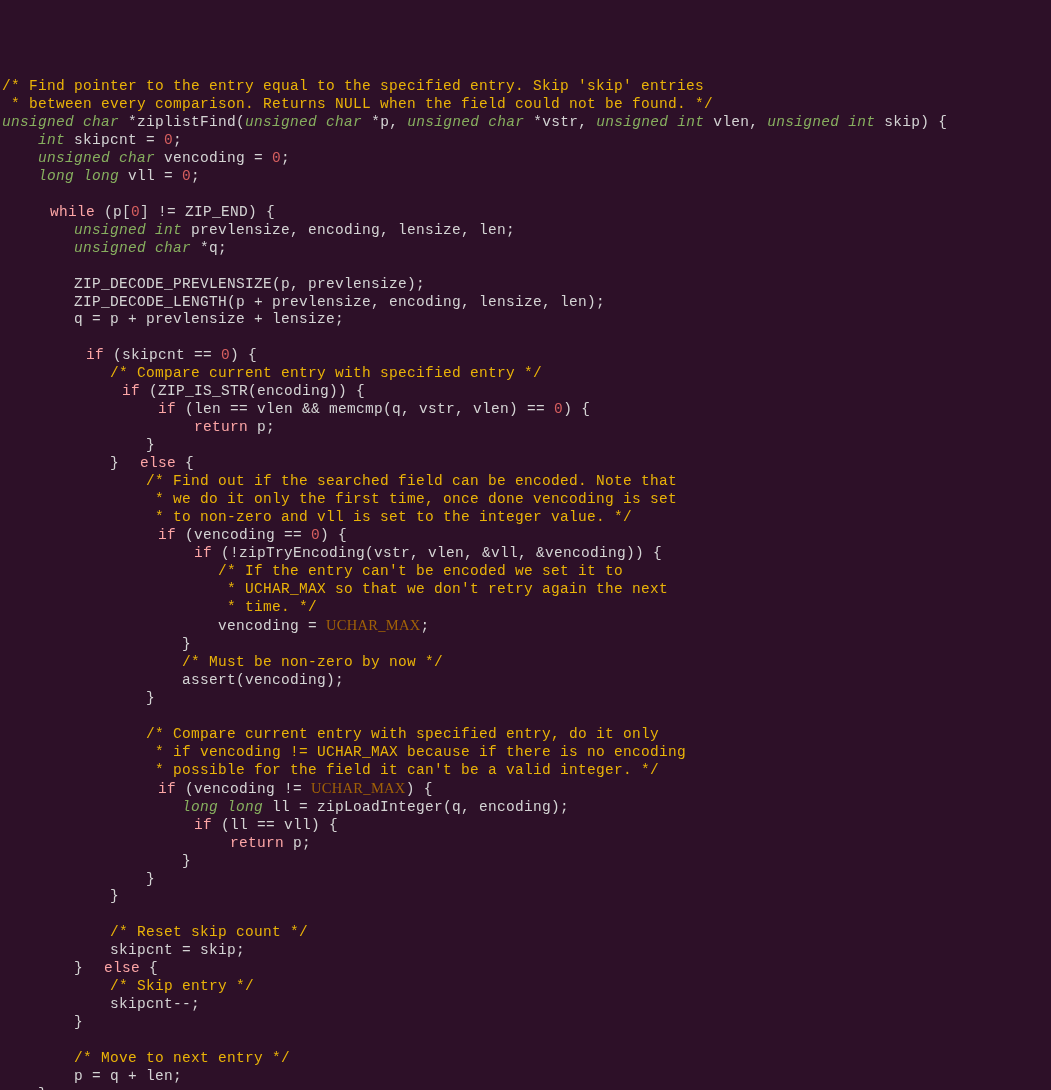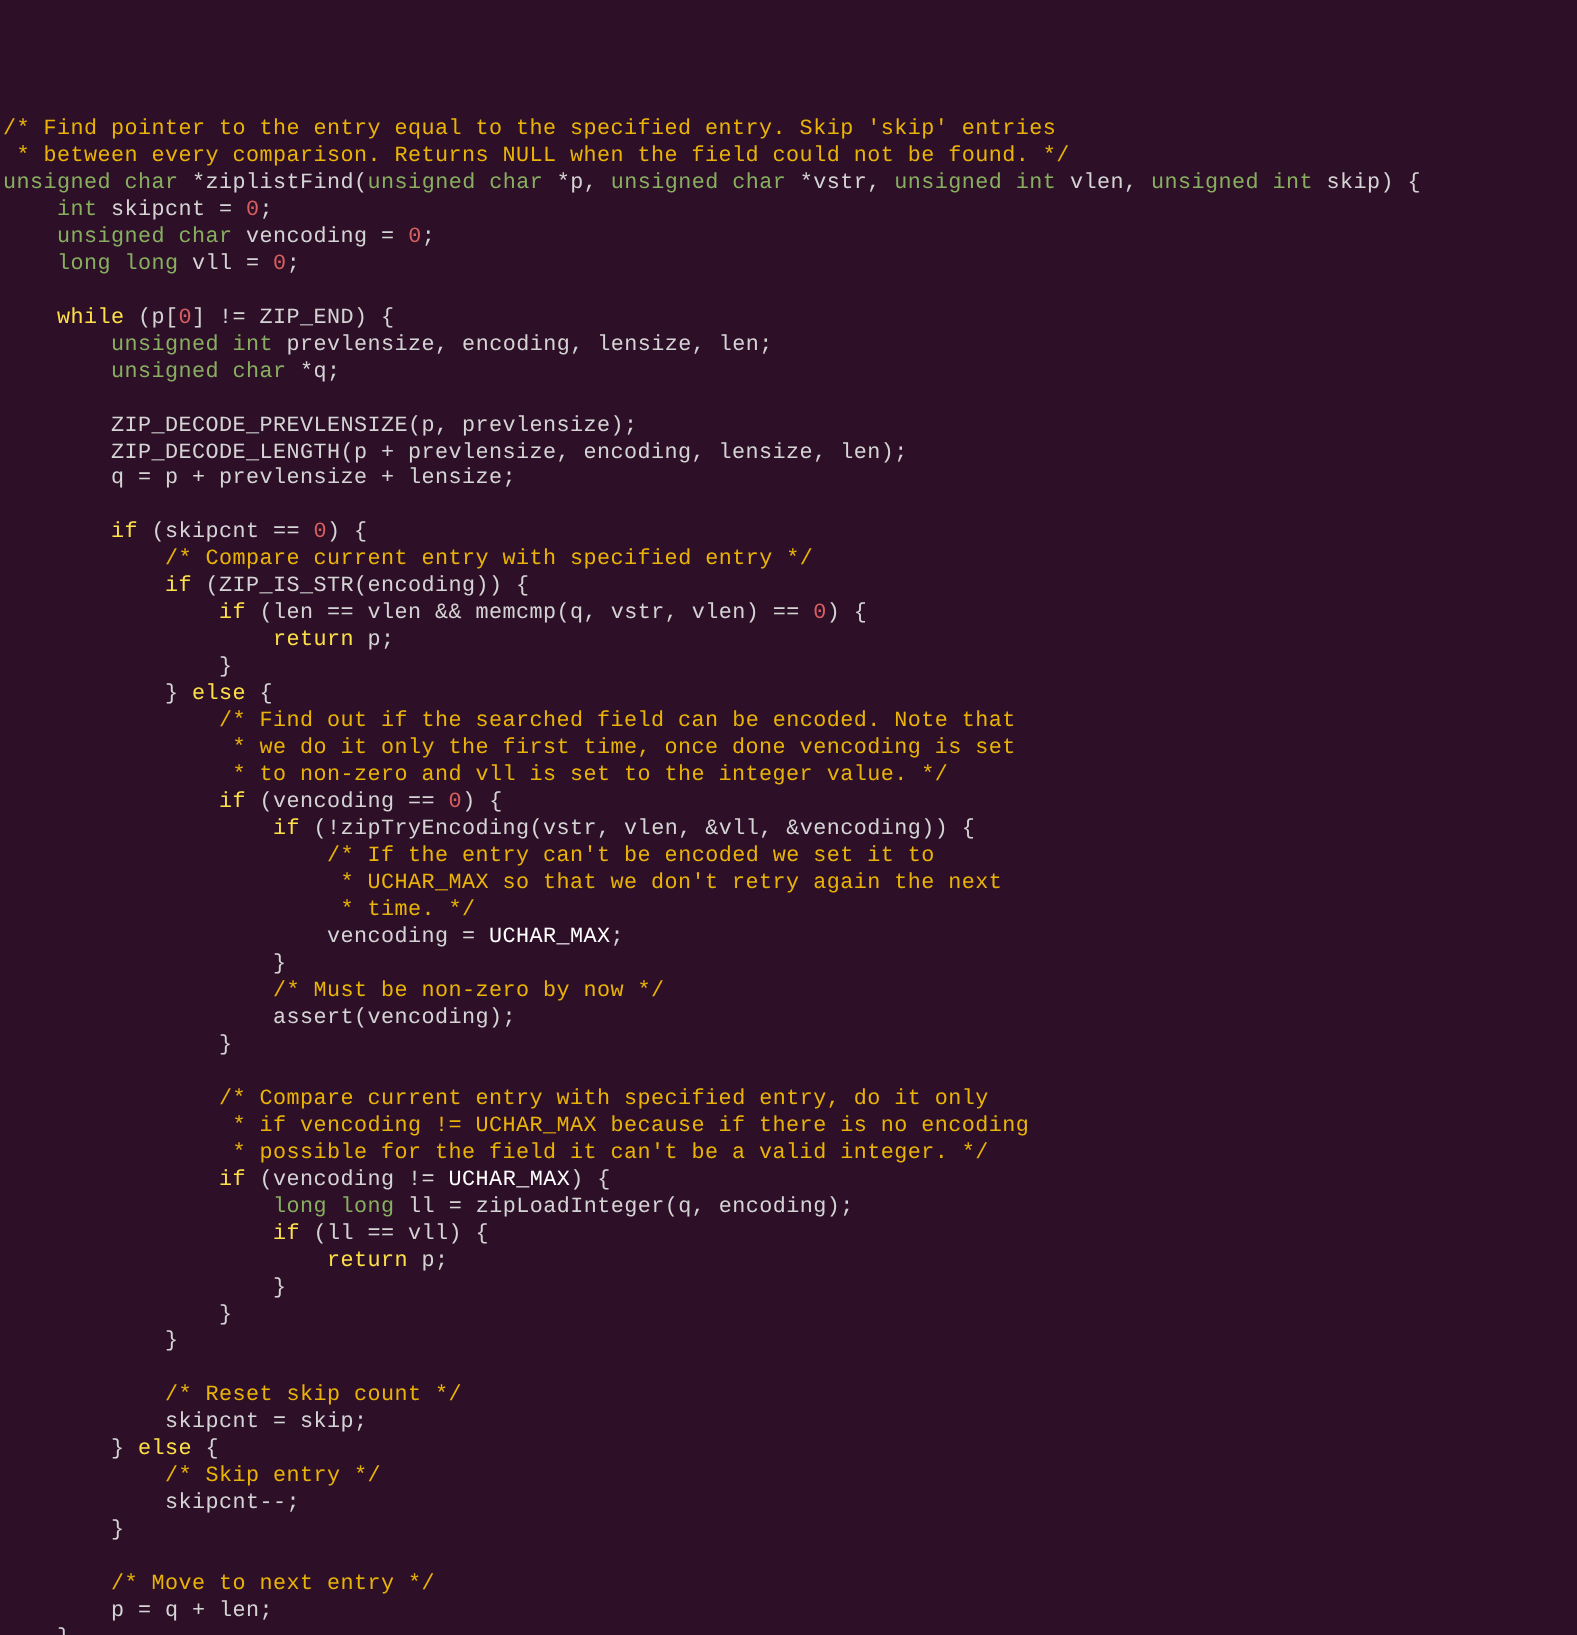--- a/index.html
+++ b/index.html
@@ -12,24 +12,24 @@
       color: #d4d4d4;
       font-family: 'Consolas', 'Monaco', 'Courier New', monospace;
       font-size: 14.5px;
       line-height: 1.24;
       padding: 6px 2px;
       white-space: pre;
       width: 1051px;
       letter-spacing: 0.3px;
     }
     .comment { color: #eab308; }
-    .keyword { color: #fde047; }
-    .type { color: #87af5f; }
+    .keyword { color: #fca5a5; margin-left: 12px; }
+    .type { color: #87af5f; font-style: italic; }
     .number { color: #d75f5f; }
-    .constant { color: #ffffff; }
+    .constant { color: #a16207; font-family: Liberation Serif, serif; }
     .normal { color: #d4d4d4; }
   </style>
 </head>
 <body>
 
 
 
 <div id="code-container"><div><span class="comment">/* Find pointer to the entry equal to the specified entry. Skip 'skip' entries</span></div><div><span class="comment"> * between every comparison. Returns NULL when the field could not be found. */</span></div><div><span class="type">unsigned</span><span class="normal"> </span><span class="type">char</span><span class="normal"> *ziplistFind(</span><span class="type">unsigned</span><span class="normal"> </span><span class="type">char</span><span class="normal"> *p, </span><span class="type">unsigned</span><span class="normal"> </span><span class="type">char</span><span class="normal"> *vstr, </span><span class="type">unsigned</span><span class="normal"> </span><span class="type">int</span><span class="normal"> vlen, </span><span class="type">unsigned</span><span class="normal"> </span><span class="type">int</span><span class="normal"> skip) {</span></div><div><span class="normal">    </span><span class="type">int</span><span class="normal"> skipcnt = </span><span class="number">0</span><span class="normal">;</span></div><div><span class="normal">    </span><span class="type">unsigned</span><span class="normal"> </span><span class="type">char</span><span class="normal"> vencoding = </span><span class="number">0</span><span class="normal">;</span></div><div><span class="normal">    </span><span class="type">long</span><span class="normal"> </span><span class="type">long</span><span class="normal"> vll = </span><span class="number">0</span><span class="normal">;</span></div><div>&nbsp;</div><div><span class="normal">    </span><span class="keyword">while</span><span class="normal"> (p[</span><span class="number">0</span><span class="normal">] != ZIP_END) {</span></div><div><span class="normal">        </span><span class="type">unsigned</span><span class="normal"> </span><span class="type">int</span><span class="normal"> prevlensize, encoding, lensize, len;</span></div><div><span class="normal">        </span><span class="type">unsigned</span><span class="normal"> </span><span class="type">char</span><span class="normal"> *q;</span></div><div>&nbsp;</div><div><span class="normal">        ZIP_DECODE_PREVLENSIZE(p, prevlensize);</span></div><div><span class="normal">        ZIP_DECODE_LENGTH(p + prevlensize, encoding, lensize, len);</span></div><div><span class="normal">        q = p + prevlensize + lensize;</span></div><div>&nbsp;</div><div><span class="normal">        </span><span class="keyword">if</span><span class="normal"> (skipcnt == </span><span class="number">0</span><span class="normal">) {</span></div><div><span class="normal">            </span><span class="comment">/* Compare current entry with specified entry */</span></div><div><span class="normal">            </span><span class="keyword">if</span><span class="normal"> (ZIP_IS_STR(encoding)) {</span></div><div><span class="normal">                </span><span class="keyword">if</span><span class="normal"> (len == vlen &amp;&amp; memcmp(q, vstr, vlen) == </span><span class="number">0</span><span class="normal">) {</span></div><div><span class="normal">                    </span><span class="keyword">return</span><span class="normal"> p;</span></div><div><span class="normal">                }</span></div><div><span class="normal">            } </span><span class="keyword">else</span><span class="normal"> {</span></div><div><span class="normal">                </span><span class="comment">/* Find out if the searched field can be encoded. Note that</span></div><div><span class="comment">                 * we do it only the first time, once done vencoding is set</span></div><div><span class="comment">                 * to non-zero and vll is set to the integer value. */</span></div><div><span class="normal">                </span><span class="keyword">if</span><span class="normal"> (vencoding == </span><span class="number">0</span><span class="normal">) {</span></div><div><span class="normal">                    </span><span class="keyword">if</span><span class="normal"> (!zipTryEncoding(vstr, vlen, &amp;vll, &amp;vencoding)) {</span></div><div><span class="normal">                        </span><span class="comment">/* If the entry can't be encoded we set it to</span></div><div><span class="comment">                         * UCHAR_MAX so that we don't retry again the next</span></div><div><span class="comment">                         * time. */</span></div><div><span class="normal">                        vencoding = </span><span class="constant">UCHAR_MAX</span><span class="normal">;</span></div><div><span class="normal">                    }</span></div><div><span class="normal">                    </span><span class="comment">/* Must be non-zero by now */</span></div><div><span class="normal">                    assert(vencoding);</span></div><div><span class="normal">                }</span></div><div>&nbsp;</div><div><span class="normal">                </span><span class="comment">/* Compare current entry with specified entry, do it only</span></div><div><span class="comment">                 * if vencoding != UCHAR_MAX because if there is no encoding</span></div><div><span class="comment">                 * possible for the field it can't be a valid integer. */</span></div><div><span class="normal">                </span><span class="keyword">if</span><span class="normal"> (vencoding != </span><span class="constant">UCHAR_MAX</span><span class="normal">) {</span></div><div><span class="normal">                    </span><span class="type">long</span><span class="normal"> </span><span class="type">long</span><span class="normal"> ll = zipLoadInteger(q, encoding);</span></div><div><span class="normal">                    </span><span class="keyword">if</span><span class="normal"> (ll == vll) {</span></div><div><span class="normal">                        </span><span class="keyword">return</span><span class="normal"> p;</span></div><div><span class="normal">                    }</span></div><div><span class="normal">                }</span></div><div><span class="normal">            }</span></div><div>&nbsp;</div><div><span class="normal">            </span><span class="comment">/* Reset skip count */</span></div><div><span class="normal">            skipcnt = skip;</span></div><div><span class="normal">        } </span><span class="keyword">else</span><span class="normal"> {</span></div><div><span class="normal">            </span><span class="comment">/* Skip entry */</span></div><div><span class="normal">            skipcnt--;</span></div><div><span class="normal">        }</span></div><div>&nbsp;</div><div><span class="normal">        </span><span class="comment">/* Move to next entry */</span></div><div><span class="normal">        p = q + len;</span></div><div><span class="normal">    }</span></div></div>
 
 

